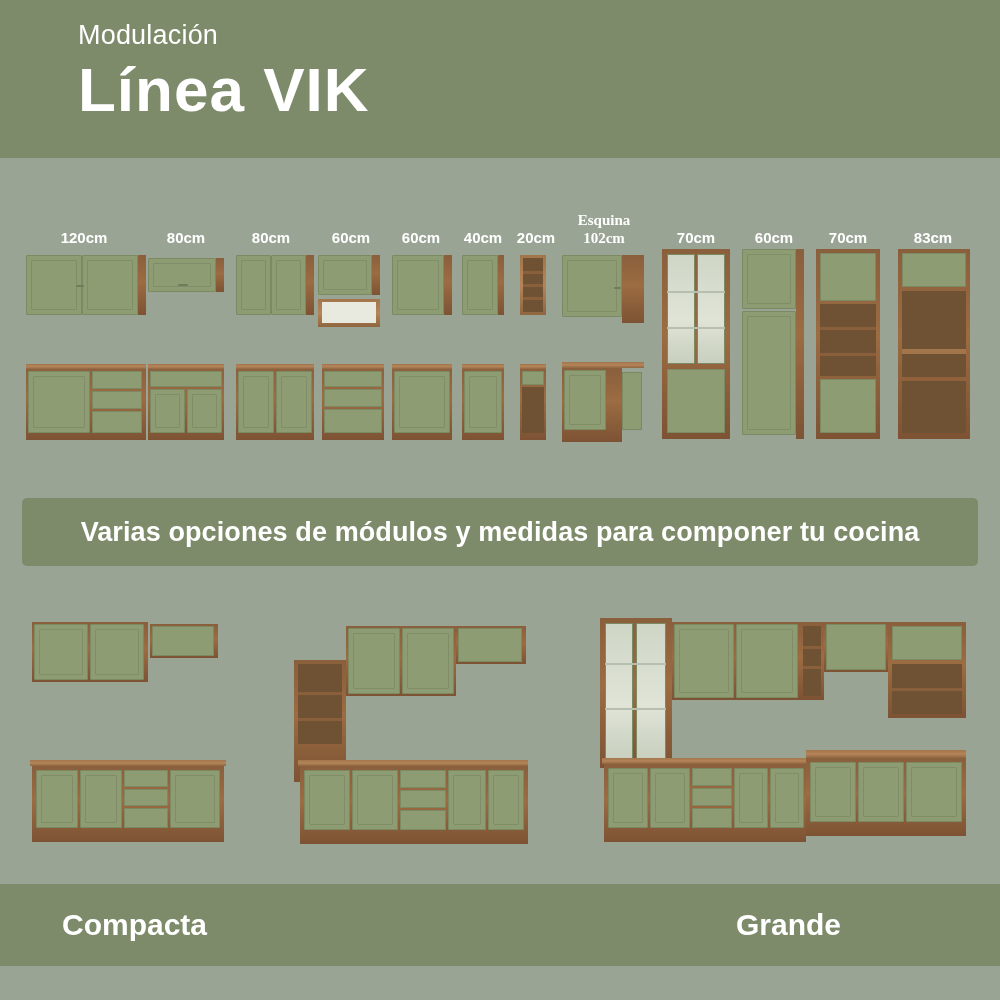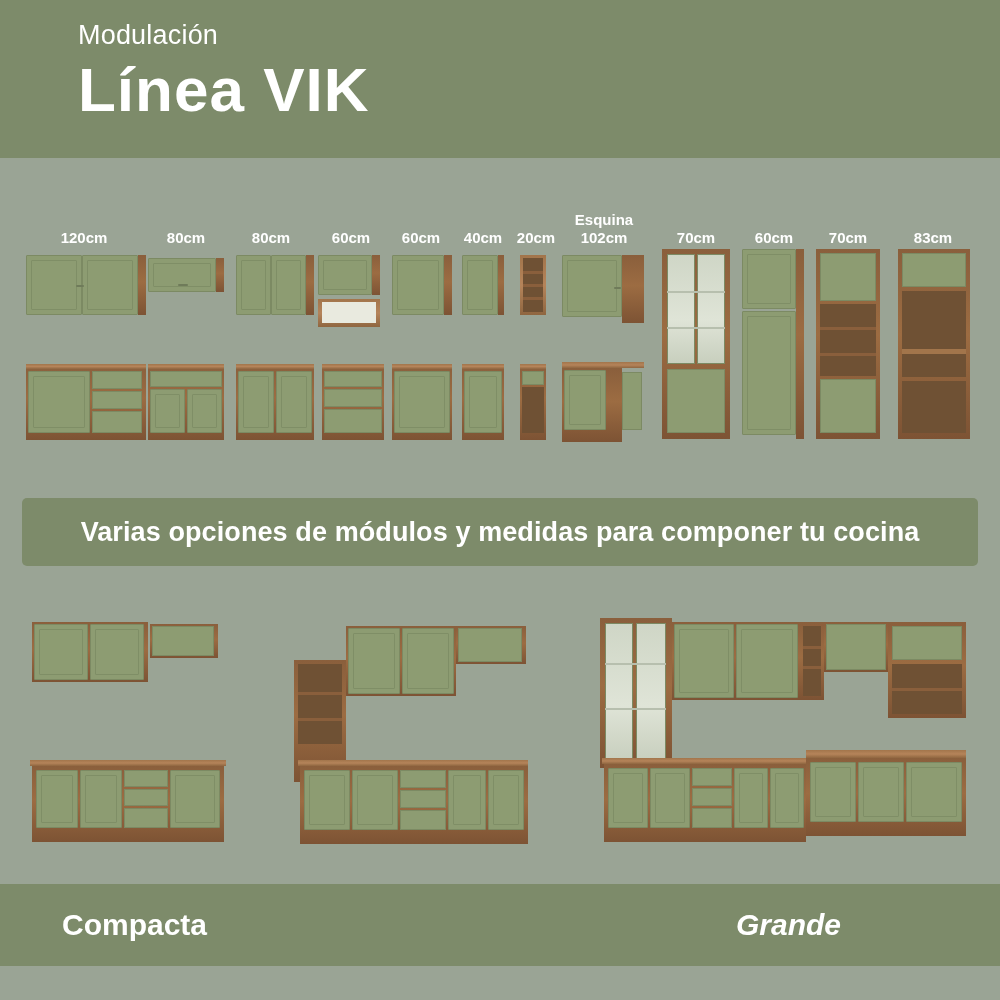--- a/index.html
+++ b/index.html
@@ -158,21 +158,21 @@
   </div>
 
   <div class="measures">
     <div class="measure" style="left:38px;top:24px;width:92px;">120cm</div>
     <div class="measure" style="left:140px;top:24px;width:92px;">80cm</div>
     <div class="measure" style="left:225px;top:24px;width:92px;">80cm</div>
     <div class="measure" style="left:305px;top:24px;width:92px;">60cm</div>
     <div class="measure" style="left:375px;top:24px;width:92px;">60cm</div>
     <div class="measure" style="left:437px;top:24px;width:92px;">40cm</div>
     <div class="measure" style="left:490px;top:24px;width:92px;">20cm</div>
-    <div class="measure" style="left:556px;top:6px;width:96px;">Esquina
+    <div class="measure" style="left:556px;top:6px;width:96px;font-family:Liberation Serif, serif;">Esquina
 102cm</div>
     <div class="measure" style="left:650px;top:24px;width:92px;">70cm</div>
     <div class="measure" style="left:728px;top:24px;width:92px;">60cm</div>
     <div class="measure" style="left:802px;top:24px;width:92px;">70cm</div>
     <div class="measure" style="left:887px;top:24px;width:92px;">83cm</div>
   </div>
 
   <div class="mod" style="left:26px;top:255px;width:120px;height:60px;">
     <div class="mod wood" style="left:112px;top:0;width:8px;height:60px;"></div>
     <div class="green-door" style="position:absolute;left:0;top:0;width:56px;height:60px;"></div>
@@ -396,15 +396,15 @@
 
     <div class="mod wood-light" style="position:absolute;left:206px;top:142px;width:160px;height:8px;"></div>
     <div class="mod wood" style="position:absolute;left:206px;top:150px;width:160px;height:78px;"></div>
     <div class="green-door" style="position:absolute;left:210px;top:154px;width:46px;height:60px;"></div>
     <div class="green-door" style="position:absolute;left:258px;top:154px;width:46px;height:60px;"></div>
     <div class="green-door" style="position:absolute;left:306px;top:154px;width:56px;height:60px;"></div>
   </div>
 
   <div class="bottombar"></div>
   <div class="bottom-label" style="left:62px;">Compacta</div>
-  <div class="bottom-label" style="left:736px;font-style:italic;">Grande</div>
+  <div class="bottom-label" style="left:736px;">Grande</div>
 
 </div>
 
 </body></html>

